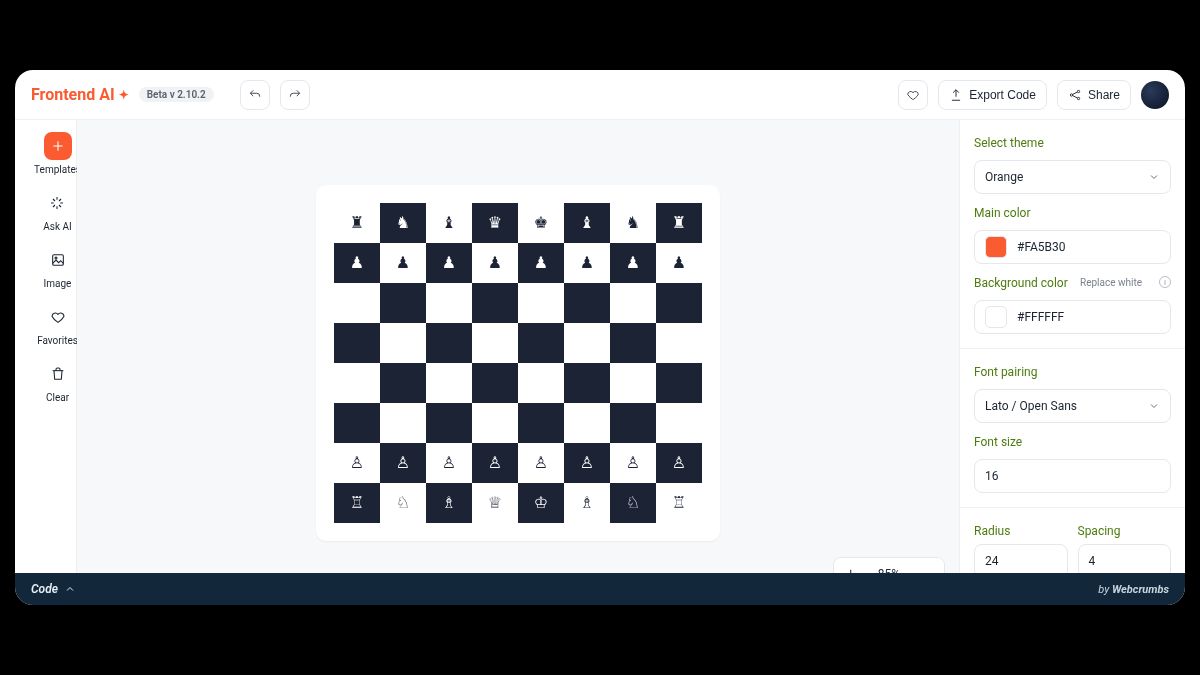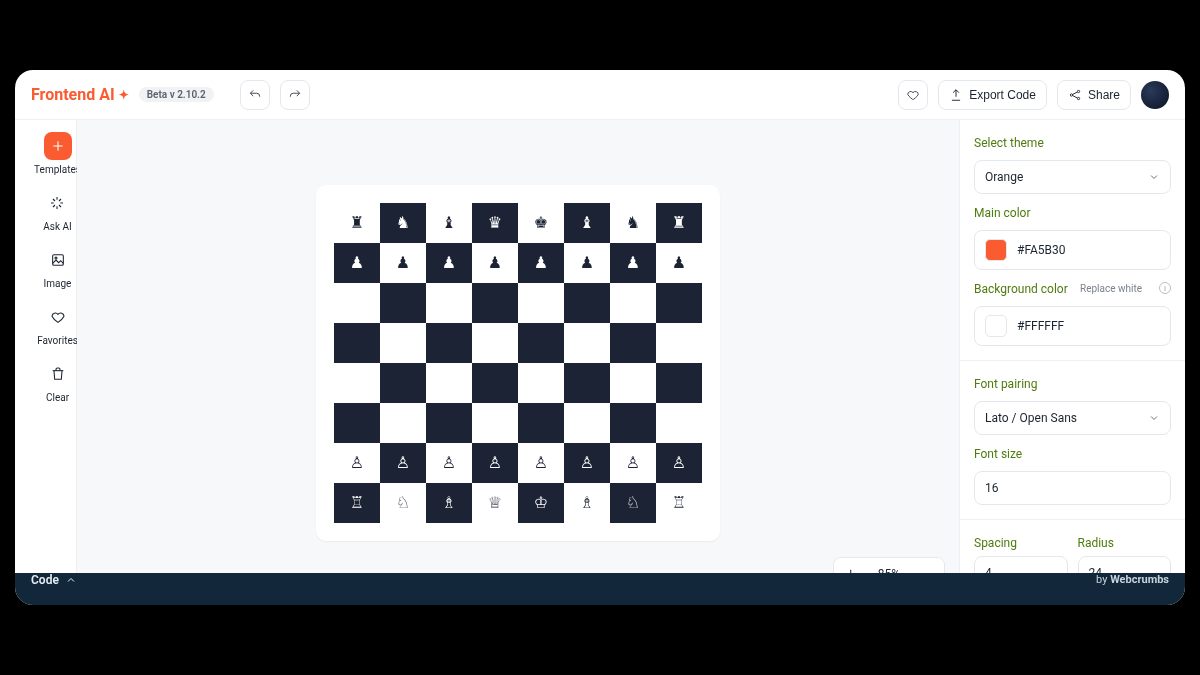--- a/index.html
+++ b/index.html
@@ -26,30 +26,30 @@
 .zoomctl .zval { padding: 0 10px; font-size: 12px; }
 .board-card { background: #fff; border-radius: 10px; padding: 18px; box-shadow: 0 1px 2px rgba(20,30,50,.06); }
 .board { display: grid; grid-template-columns: repeat(8, 46px); grid-template-rows: repeat(8, 40px); }
 .sq { display: flex; align-items: center; justify-content: center; font-size: 16px; }
 .sq.dark { background: #1b2334; color: #fff; }
 .sq.light { background: #fff; color: #1b2334; }
 .props { width: 226px; border-left: 1px solid #eef0f3; padding: 14px 14px; overflow-y: auto; display: flex; flex-direction: column; gap: 10px; }
 .plabel { font-size: 12px; color: #4d7c0f; margin-top: 2px; }
 .pselect, .pinput { height: 34px; border: 1px solid #e4e7eb; border-radius: 8px; padding: 0 10px; font-size: 12px; display: flex; align-items: center; justify-content: space-between; background: #fff; }
 .pinput { justify-content: flex-start; }
-.swatch-row { height: 40px; border: 1px solid #e4e7eb; border-radius: 8px; padding: 0 10px; display: flex; align-items: center; gap: 10px; font-size: 12px; }
+.swatch-row { height: 34px; border: 1px solid #e4e7eb; border-radius: 8px; padding: 0 10px; display: flex; align-items: center; gap: 10px; font-size: 12px; }
 .swatch { width: 22px; height: 22px; border-radius: 5px; border: 1px solid #e4e7eb; }
 .bgrow { display: flex; align-items: center; justify-content: space-between; }
 .replace { font-size: 10px; color: #7b828e; display: flex; align-items: center; gap: 17px; }
 .replace .info { width: 12px; height: 12px; border: 1px solid #b9bec8; border-radius: 50%; display: inline-flex; align-items: center; justify-content: center; font-size: 8px; color: #9aa0aa; }
 .hr { height: 1px; background: #eef0f3; margin: 4px -14px; }
 .dual { display: flex; gap: 10px; }
 .dual > div { flex: 1; display: flex; flex-direction: column; gap: 6px; }
 .chev { width: 12px; height: 12px; }
-.footer { position: absolute; left: 0; right: 0; bottom: 0; height: 32px; background: #12283a; color: #e8eef4; display: flex; align-items: flex-start; padding: 0 16px; font-size: 12px; justify-content: space-between; }
+.footer { position: absolute; left: 0; right: 0; bottom: 0; height: 32px; background: #12283a; color: #e8eef4; display: flex; align-items: center; padding: 0 16px; font-size: 12px; justify-content: space-between; font-style: italic; }
 .footer .codebtn { display: flex; align-items: center; gap: 6px; cursor: pointer; font-weight: 600; }
 .footer .by { font-size: 11px; color: #c7d3dd; }
 .footer .by b { font-weight: 700; }
 </style>
 </head>
 <body>
 
 <div class="app">
 
   <div class="topbar">
@@ -261,31 +261,31 @@
 
       <div class="plabel">Font size</div>
       <div class="pinput">
         <span>16</span>
       </div>
 
       <div class="hr"></div>
 
       <div class="dual">
         <div>
+          <div class="plabel">Radius</div>
+          <div class="pinput">
+              <span>24</span>
+            </div>
+        </div>
+        <div>
           <div class="plabel">Spacing</div>
           <div class="pinput">
               <span>4</span>
             </div>
         </div>
-        <div>
-          <div class="plabel">Radius</div>
-          <div class="pinput">
-              <span>24</span>
-            </div>
-        </div>
       </div>
     </div>
 
   </div>
 
   <div class="footer">
     <div class="codebtn">
       <span>Code</span>
       <svg viewBox="0 0 24 24" width="12" height="12" fill="none" stroke="currentColor" stroke-width="2">
           <path d="M6 15l6-6 6 6"></path>

